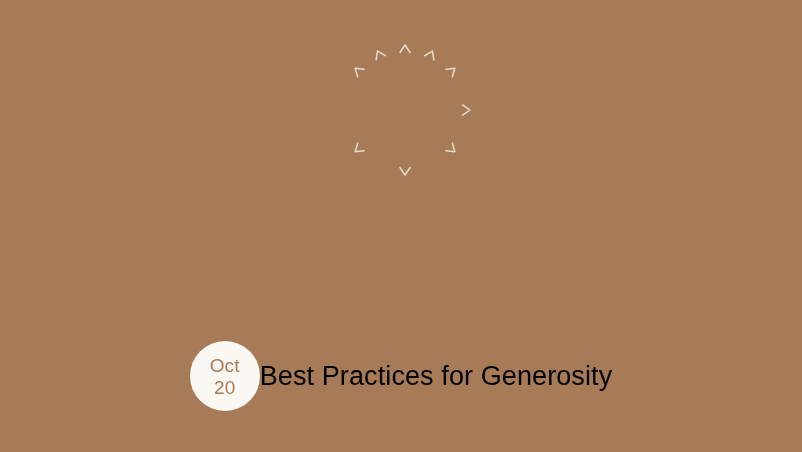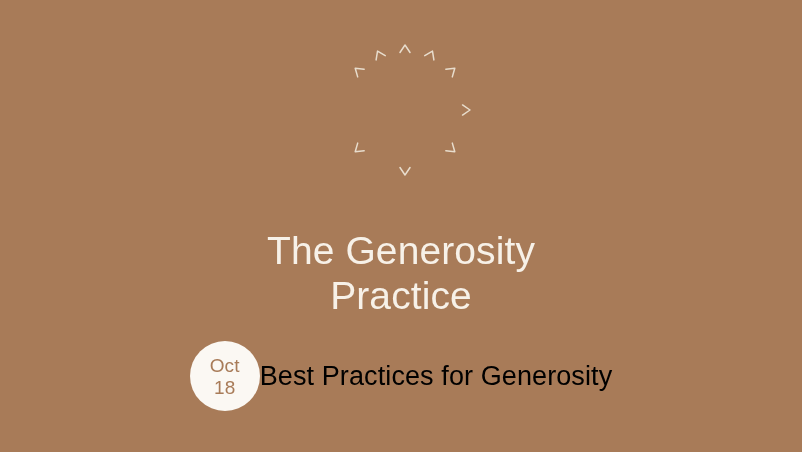--- a/index.html
+++ b/index.html
@@ -121,29 +121,25 @@
           <path d="M 128.88 49.98 L 127.47 41.09 L 119.76 45.73" fill="none" stroke="#e8ddcd" stroke-width="1.5" stroke-linecap="round" stroke-linejoin="round"></path>
           <path d="M 147.31 66.87 L 149.79 58.22 L 140.84 59.16" fill="none" stroke="#e8ddcd" stroke-width="1.5" stroke-linecap="round" stroke-linejoin="round"></path>
           <path d="M 157.54 105.03 L 165.00 100.00 L 157.54 94.97" fill="none" stroke="#e8ddcd" stroke-width="1.5" stroke-linecap="round" stroke-linejoin="round"></path>
           <path d="M 140.84 140.84 L 149.79 141.78 L 147.31 133.13" fill="none" stroke="#e8ddcd" stroke-width="1.5" stroke-linecap="round" stroke-linejoin="round"></path>
           <path d="M 94.97 157.54 L 100.00 165.00 L 105.03 157.54" fill="none" stroke="#e8ddcd" stroke-width="1.5" stroke-linecap="round" stroke-linejoin="round"></path>
           <path d="M 52.69 133.13 L 50.21 141.78 L 59.16 140.84" fill="none" stroke="#e8ddcd" stroke-width="1.5" stroke-linecap="round" stroke-linejoin="round"></path>
         </g>
     </svg>
   </div>
 
-  <div id="title-block">
-    <span class="title-line">The Generosity</span>
-    <span class="title-line">Practice</span>
-  </div>
 
   <div id="event-row">
 
     <div id="date-badge">
       <span class="date-month">Oct</span>
-      <span class="date-day">18</span>
+      <span class="date-day">20</span>
     </div>
 
     <div id="event-subtitle">Best Practices for Generosity</div>
 
   </div>
 
 </div>
 
 </body></html>

